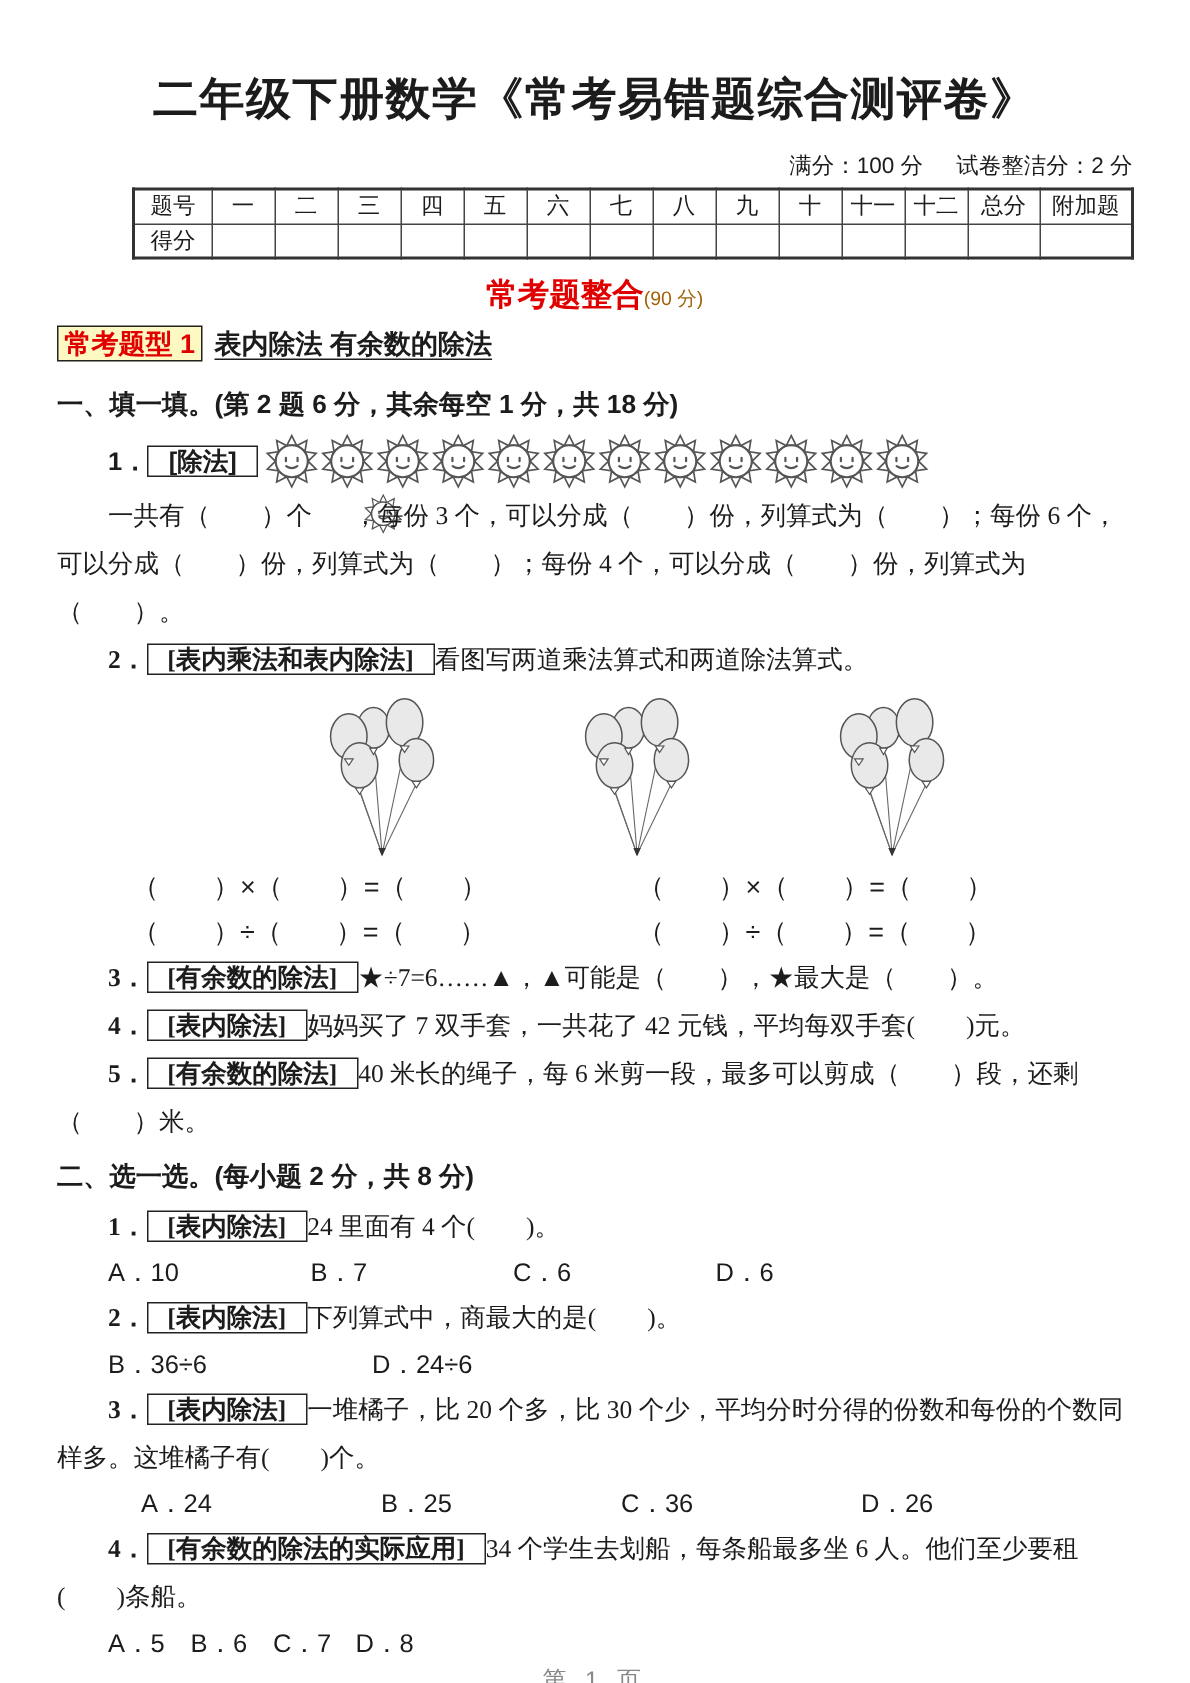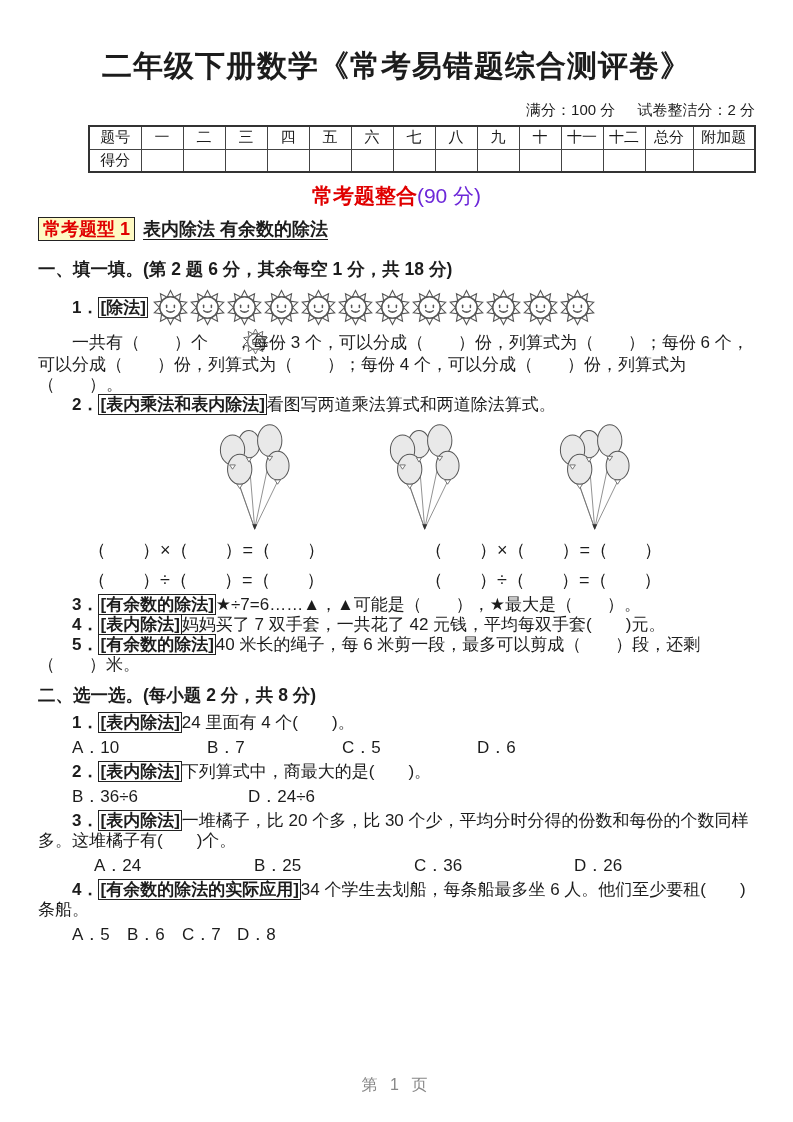--- a/index.html
+++ b/index.html
@@ -16,28 +16,28 @@
   .score-note { text-align:right; font-size:15px; margin-bottom:5px; }
   .score-note span { margin-left:18px; }
   table.scores { border-collapse:collapse; margin-left:50px; width:667px; table-layout:fixed; font-size:15px; border:2px solid #333; }
   table.scores td { border:1px solid #444; height:23px; text-align:center; vertical-align:middle; padding:0 1px; }
   td.lblcol { width:52px; }
   td.numcol { width:42px; }
   td.totcol { width:48px; }
   td.extcol { width:62px; }
   .integration { text-align:center; margin-top:9px; margin-bottom:7px; }
   .integration .red { color:#e00000; font-size:21px; font-weight:800; }
-  .integration .blk { color:#6d28d9; font-size:21px; }
+  .integration .blk { color:#a16207; font-size:13px; }
   .topic-line { margin-bottom:10px; }
   .badge { background:#fef9c3; color:#e00000; border:1.5px solid #222; font-weight:800; font-size:18px; padding:1px 4px; }
   .topic-title { font-weight:800; font-size:18px; text-decoration:underline; text-underline-offset:4px; margin-left:8px; }
   .part-heading { font-size:17.5px; font-weight:800; margin:6px 0 6px 0; }
-  .q { font-size:17px; line-height:20px; text-indent:2em; }
+  .q { font-size:17px; line-height:32px; text-indent:2em;font-family:Liberation Serif, serif; }
   .qnum { font-weight:800; }
-  .tag { font-weight:800; border:1.5px solid #222; padding:0 1px; }
+  .tag { font-weight:800; border:1.5px solid #222; padding:0 13px; }
   .q1-head { display:flex; align-items:center; padding-left:34px; margin:2px 0 2px 0; }
   .q1-label { font-size:17px; white-space:nowrap; }
   .sun-row { display:flex; margin-left:4px; }
   .sun { display:inline-block; width:37px; height:37px; }
   .sun svg { width:100%; height:100%; }
   .sun-inline { display:inline-block; width:27px; height:27px; vertical-align:-7px; }
   .sun-inline svg { width:100%; height:100%; }
   .balloon-row { display:flex; margin-left:152px; gap:42px; margin-top:2px; }
   .bunch { width:128px; height:118px; }
   .bunch svg { width:100%; height:100%; }
@@ -492,21 +492,21 @@
 <p class="q"><span class="qnum">3．</span><span class="tag">[有余数的除法]</span><span>★÷7=6……▲，▲可能是（　　），★最大是（　　）。</span></p>
 <p class="q"><span class="qnum">4．</span><span class="tag">[表内除法]</span><span>妈妈买了 7 双手套，一共花了 42 元钱，平均每双手套(　　)元。</span></p>
 <p class="q"><span class="qnum">5．</span><span class="tag">[有余数的除法]</span><span>40 米长的绳子，每 6 米剪一段，最多可以剪成（　　）段，还剩（　　）米。</span></p>
 
 <div class="part-heading" style="margin-top:8px;">二、选一选。(每小题 2 分，共 8 分)</div>
 
 <p class="q"><span class="qnum">1．</span><span class="tag">[表内除法]</span><span>24 里面有 4 个(　　)。</span></p>
 <div class="opts o1">
   <span>A．10</span>
   <span>B．7</span>
-  <span>C．5</span>
+  <span>C．6</span>
   <span>D．6</span>
 </div>
 
 <p class="q"><span class="qnum">2．</span><span class="tag">[表内除法]</span><span>下列算式中，商最大的是(　　)。</span></p>
 <div class="opts o2">
   <span>B．36÷6</span>
   <span>D．24÷6</span>
 </div>
 
 <p class="q"><span class="qnum">3．</span><span class="tag">[表内除法]</span><span>一堆橘子，比 20 个多，比 30 个少，平均分时分得的份数和每份的个数同样多。这堆橘子有(　　)个。</span></p>

